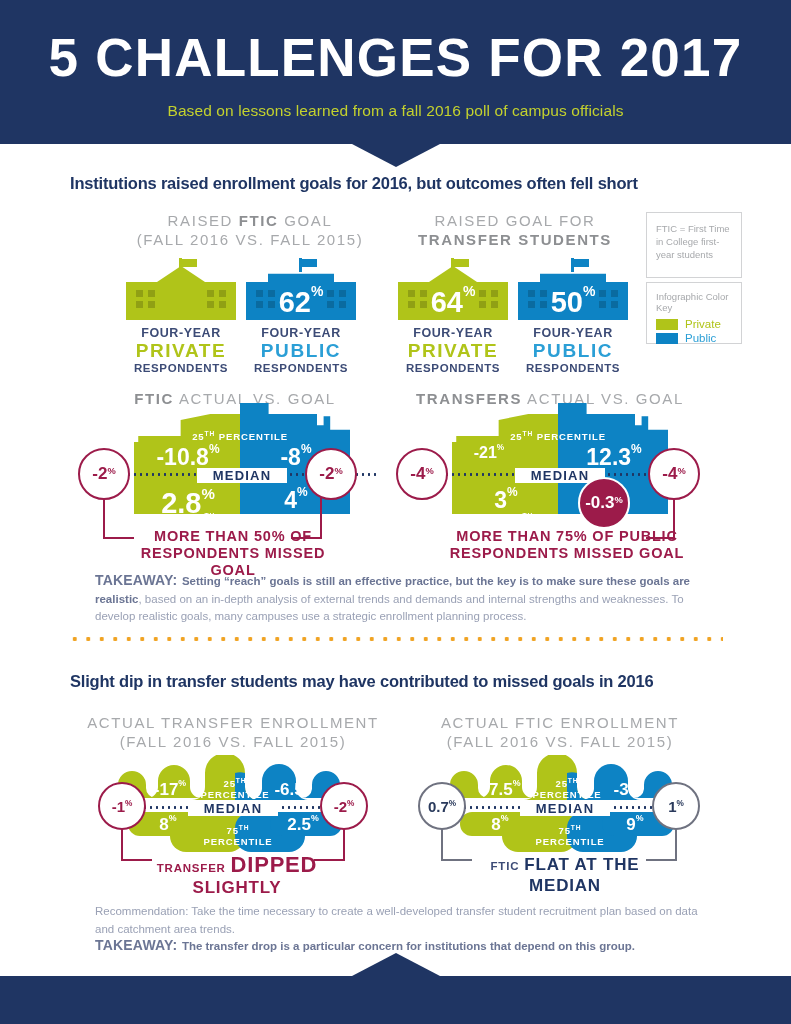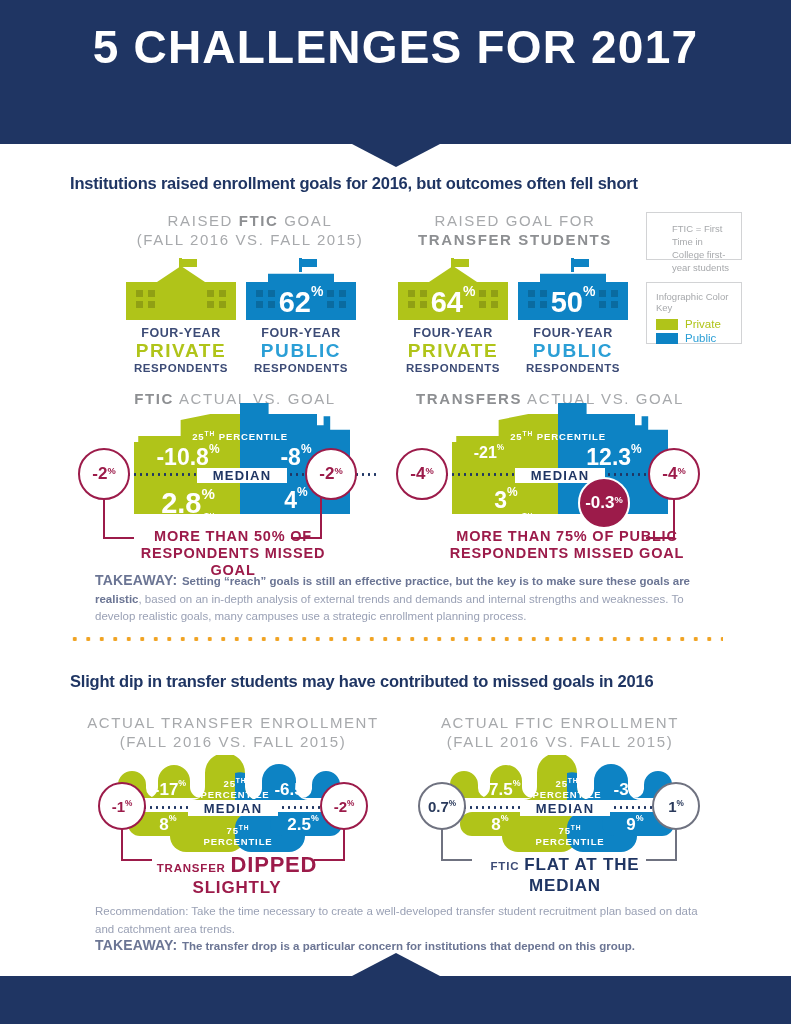--- a/index.html
+++ b/index.html
@@ -12,21 +12,21 @@
   }
   .page { position: relative; width: 791px; height: 1024px; background:#fff; }
 
   
   .header {
     position: absolute; left:0; top:0; width:791px; height:144px;
     background:#1f3563;
   }
   .header-title {
     text-align:center; color:#ffffff; font-weight:bold;
-    font-size:46px; letter-spacing:1.2px; padding-top:20px;
+    font-size:53px; letter-spacing:1.2px; padding-top:27px;
     font-family:"Liberation Sans", sans-serif;
   }
   .header-sub {
     text-align:center; color:#c3d12e; font-size:15.5px;
     padding-top:14px; letter-spacing:0.1px;
   }
   .header-notch {
     position:absolute; left:50%; top:144px; transform:translateX(-50%);
     width:0;height:0;border-left:44px solid transparent;
     border-right:44px solid transparent;border-top:23px solid #1f3563;
@@ -149,20 +149,21 @@
   
   .psil { position:absolute; }
 </style>
 </head>
 <body>
 
 <div class="page">
 
   <div class="header">
     <div class="header-title">5 CHALLENGES FOR 2017</div>
+    <div class="header-sub">Based on lessons learned from a fall 2016 poll of campus officials</div>
   </div>
   <div class="header-notch"></div>
 
   <div class="sec-head" style="top:174px;">Institutions raised enrollment goals for 2016, but outcomes often fell short</div>
 
   <div class="chart-title" style="left:110px; top:212px; width:280px;">
     <span>RAISED </span><b>FTIC</b><span> GOAL</span>
   </div>
   <div class="chart-title" style="left:110px; top:231px; width:280px;">(FALL 2016 VS. FALL 2015)</div>
 
@@ -245,21 +246,21 @@
       <div class="win" style="right:22px;bottom:12px;width:7px;height:7px;"></div>
       <div class="win" style="right:10px;bottom:23px;width:7px;height:7px;"></div>
       <div class="win" style="right:22px;bottom:23px;width:7px;height:7px;"></div>
       <div class="pct"><span>50</span><sup>%</sup></div>
     </div>
     <div class="cap1">FOUR-YEAR</div>
     <div class="cap2 c-blue">PUBLIC</div>
     <div class="cap3">RESPONDENTS</div>
   </div>
 
-  <div class="keybox" style="left:646px; top:212px; width:96px; height:48px;padding-left:16px;">
+  <div class="keybox" style="left:646px; top:212px; width:96px; height:66px;">
     <div class="txt">FTIC = First Time in College first-year students</div>
   </div>
   <div class="keybox" style="left:646px; top:282px; width:96px; height:62px;">
     <div class="kt">Infographic Color Key</div>
     <div class="keyrow">
       <span class="swatch" style="background:#b0c419;"></span>
       <span class="keylbl c-green">Private</span>
     </div>
     <div class="keyrow">
       <span class="swatch" style="background:#0d83c4;"></span>

